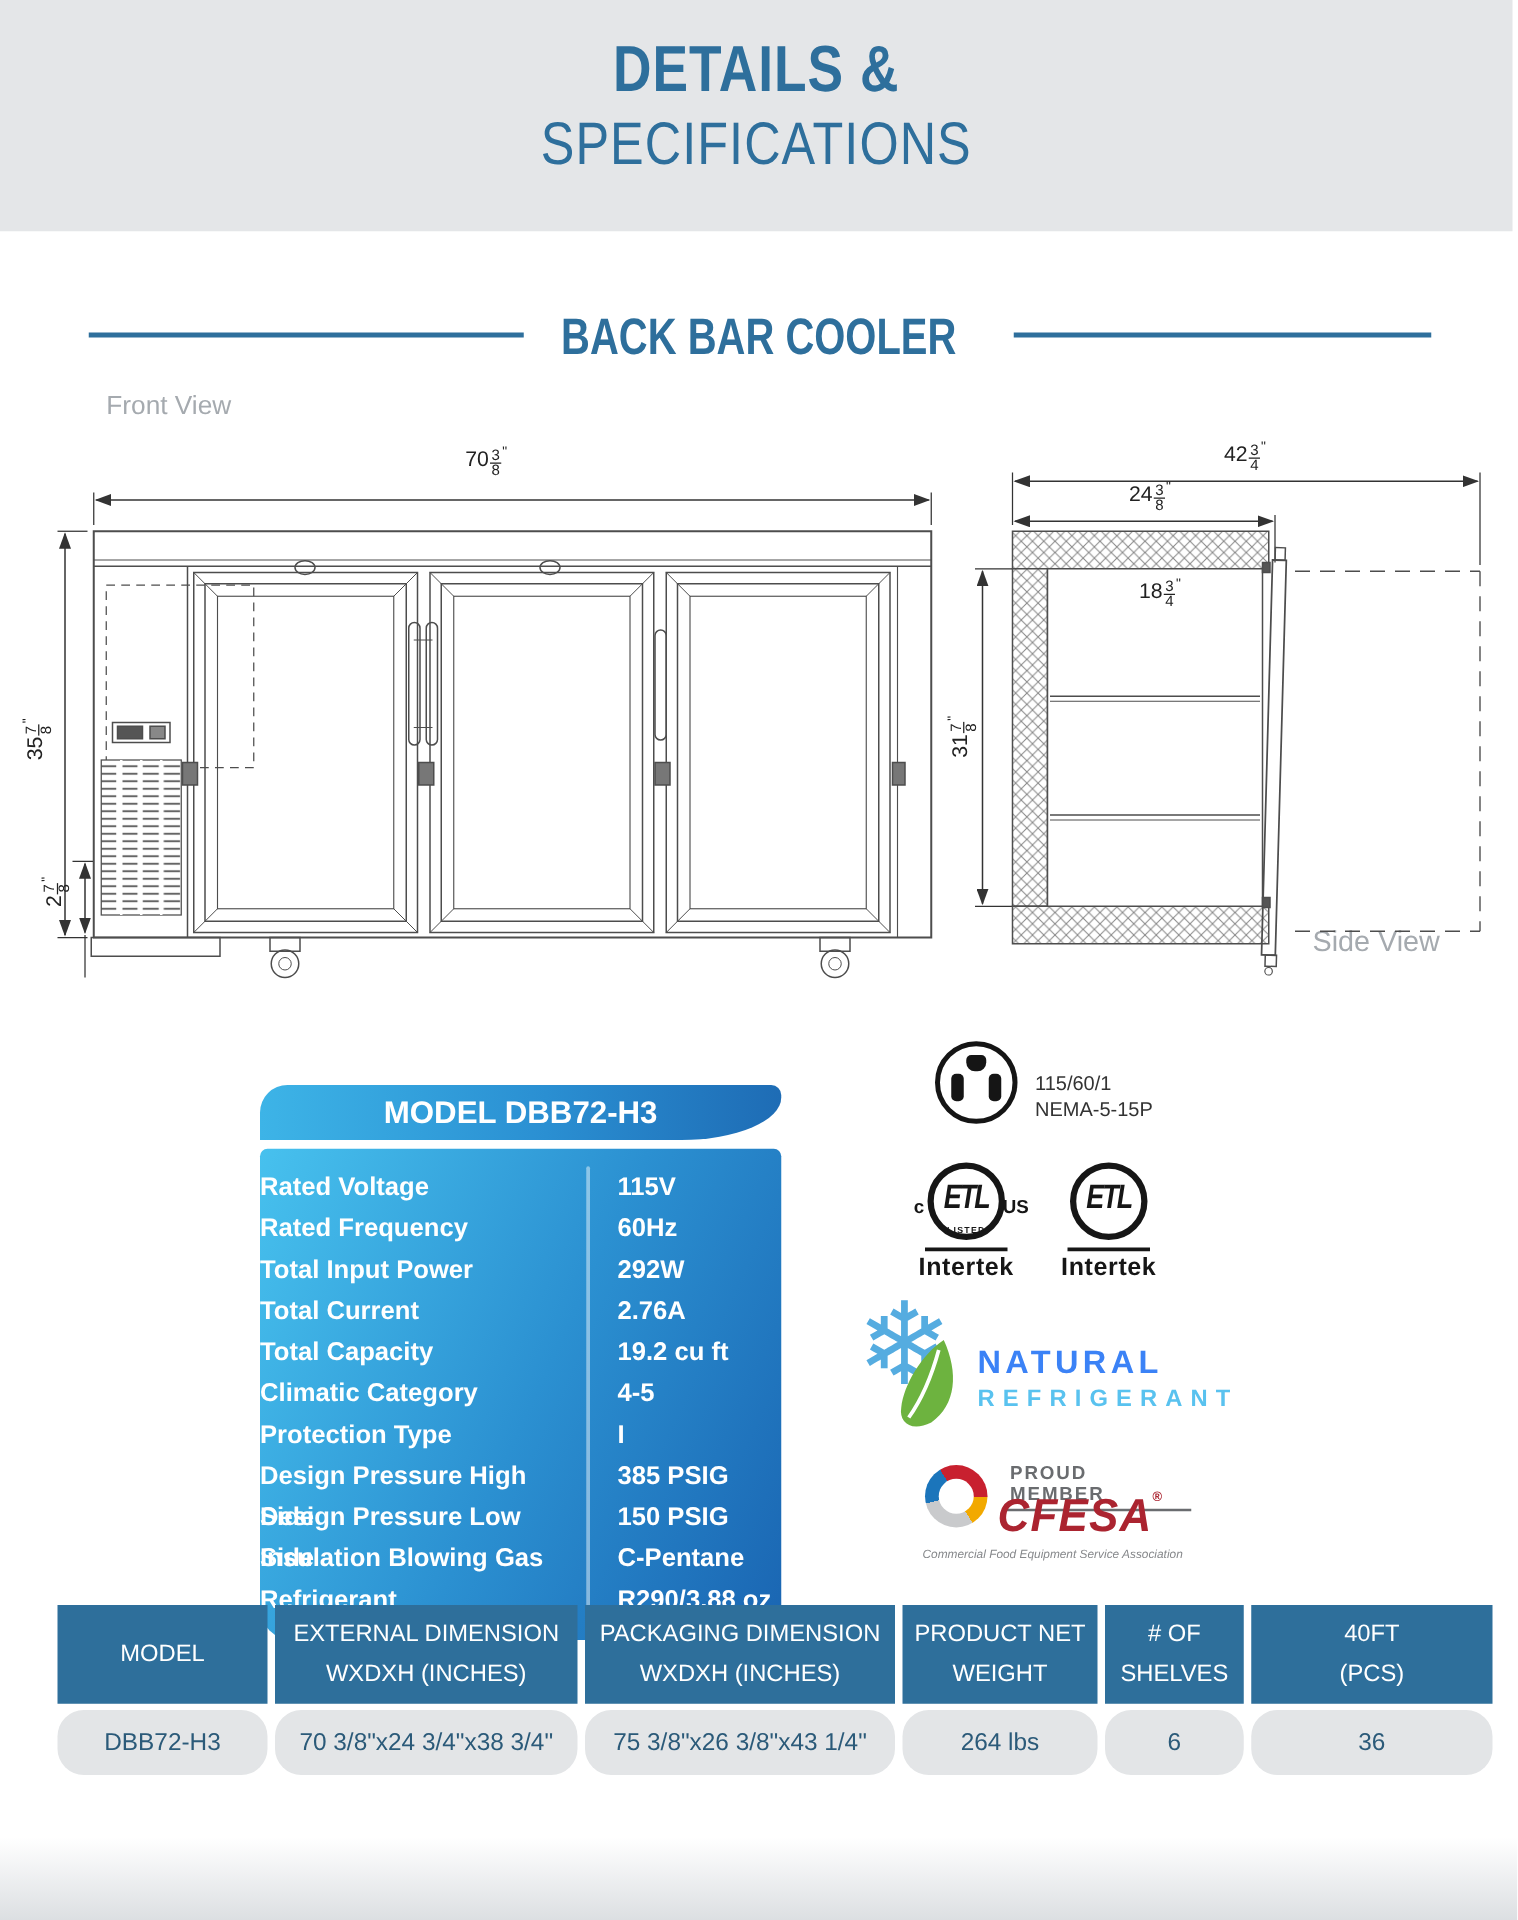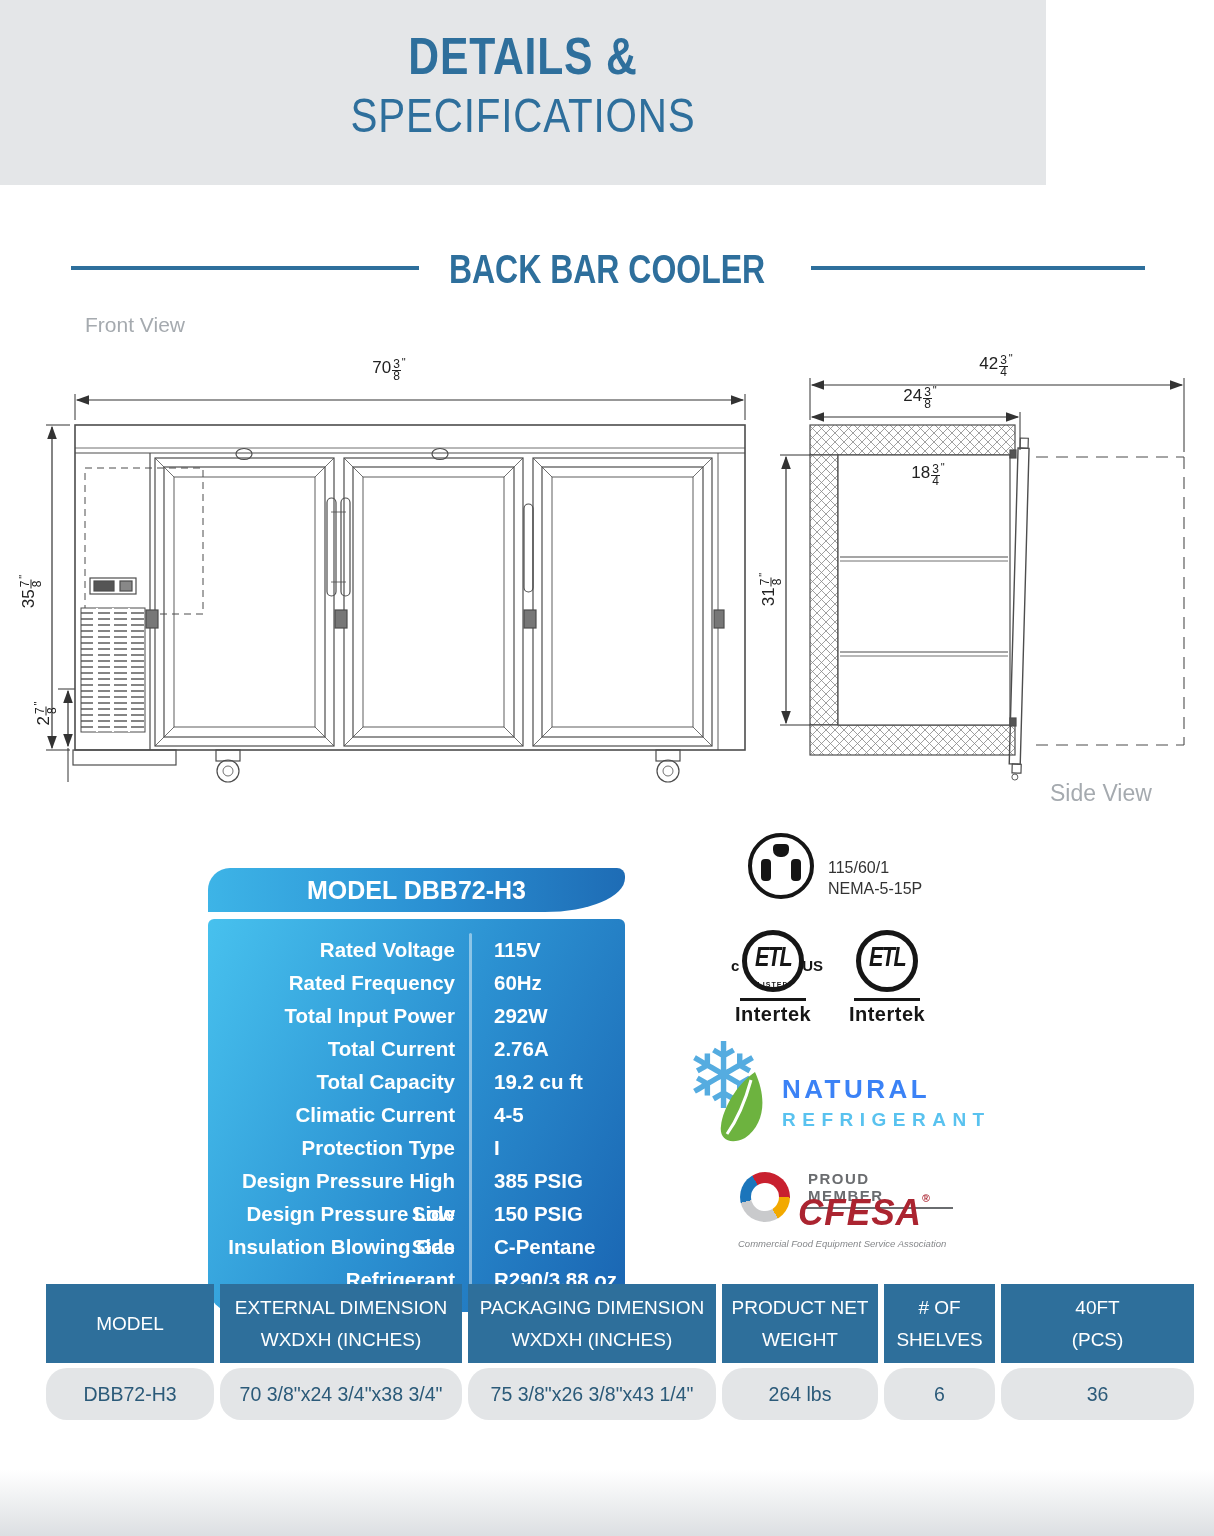--- a/index.html
+++ b/index.html
@@ -1,19 +1,19 @@
 <!DOCTYPE html>
 <html><head>
 <meta charset="utf-8">
 <style>
   html,body{margin:0;padding:0;background:#fff;}
   .canvas{position:relative;width:1214px;height:1536px;background:#fff;overflow:hidden;
           font-family:"Liberation Sans",sans-serif;}
   
-  .top-band{position:absolute;left:0;top:0;width:1046px;height:185px;background:#e4e6e8;text-align:center;}
+  .top-band{position:absolute;left:0;top:0;width:1210px;height:185px;background:#e4e6e8;text-align:center;}
   .title1{margin:26px 0 0 0;font-size:52px;font-weight:700;color:#2e6f9c;letter-spacing:1px;
           transform:scaleX(.82);transform-origin:center;}
   .title2{margin:2px 0 0 0;font-size:48px;font-weight:400;color:#2e6f9c;letter-spacing:1px;
           transform:scaleX(.84);transform-origin:center;}
   
   .sect-line{position:absolute;height:4px;background:#2e6f9c;top:266px;}
   .sect-title{position:absolute;left:0;top:246px;width:1214px;text-align:center;font-size:41px;font-weight:600;
           color:#2e6f9c;transform:scaleX(.78);transform-origin:center;}
   .view-label{position:absolute;color:#a5aaaf;font-size:21px;}
   
@@ -26,21 +26,21 @@
   
   .spec-card{position:absolute;left:208px;top:868px;width:417px;}
   .spec-head{height:44px;line-height:44px;text-align:center;color:#fff;font-size:25px;font-weight:700;
      background:linear-gradient(90deg,#3db4e7 0%,#2a8fd2 55%,#1e6cb5 100%);
      border-radius:22px 8px 0 0;border-bottom-right-radius:80px 34px;}
   .spec-body{margin-top:7px;position:relative;padding:14px 0 16px 0;
      background:linear-gradient(115deg,#47c1ee 0%,#2b90d1 52%,#1a65b2 100%);
      border-radius:6px 6px 26px 26px;}
   .spec-divider{position:absolute;left:261px;top:14px;bottom:16px;width:3px;background:rgba(255,255,255,.45);border-radius:2px;}
   .spec-row{display:flex;height:33px;line-height:33px;color:#fff;font-size:20.5px;font-weight:600;}
-  .spec-label{width:247px;text-align:right;padding-right:35px;}
+  .spec-label{width:247px;text-align:left;padding-right:35px;}
   .spec-value{padding-left:4px;}
   
   .plug-wrap{position:absolute;left:748px;top:833px;display:flex;align-items:flex-end;}
   .plug{position:relative;width:58px;height:58px;border:4.5px solid #151515;border-radius:50%;background:#fff;}
   .plug .slot{position:absolute;width:10px;height:22px;background:#151515;border-radius:4px;top:22px;}
   .plug .slot.l{left:9px;} .plug .slot.r{right:9px;}
   .plug .gnd{position:absolute;left:50%;top:7px;transform:translateX(-50%);width:16px;height:13px;background:#151515;border-radius:4px 4px 7px 7px;}
   .plug-text{margin-left:14px;font-size:16px;color:#333;line-height:21px;}
   
   .etl{position:absolute;width:110px;text-align:center;}
@@ -83,21 +83,21 @@
   <div class="top-band">
     <div class="title1">DETAILS &amp;</div>
     <div class="title2">SPECIFICATIONS</div>
   </div>
 
   <div class="sect-line" style="left:71px;width:348px;"></div>
   <div class="sect-title">BACK BAR COOLER</div>
   <div class="sect-line" style="left:811px;width:334px;"></div>
 
   <div class="view-label" style="left:85px;top:313px;">Front View</div>
-  <div class="view-label" style="left:1050px;top:780px;font-size:23px;">Side View</div>
+  <div class="view-label" style="left:1050px;top:740px;font-size:23px;">Side View</div>
 
   <svg style="left:28px;top:382px;" width="736" height="408" viewBox="0 0 736 408">
     <defs>
       <marker id="fvA" orient="auto-start-reverse" markerWidth="12" markerHeight="8" refX="10" refY="4">
         <path d="M0,0 L11,4 L0,8 z" fill="#333"></path>
       </marker>
       <pattern id="vents" patternUnits="userSpaceOnUse" width="17" height="6">
         <rect width="17" height="6" fill="#fff"></rect>
         <line x1="1" y1="3" x2="14" y2="3" stroke="#666" stroke-width="1.6"></line>
       </pattern>
@@ -308,21 +308,21 @@
         </div>
       <div class="spec-row">
           <div class="spec-label">Total Current</div>
           <div class="spec-value">2.76A</div>
         </div>
       <div class="spec-row">
           <div class="spec-label">Total Capacity</div>
           <div class="spec-value">19.2 cu ft</div>
         </div>
       <div class="spec-row">
-          <div class="spec-label">Climatic Current</div>
+          <div class="spec-label">Climatic Category</div>
           <div class="spec-value">4-5</div>
         </div>
       <div class="spec-row">
           <div class="spec-label">Protection Type</div>
           <div class="spec-value">I</div>
         </div>
       <div class="spec-row">
           <div class="spec-label">Design Pressure High Side</div>
           <div class="spec-value">385 PSIG</div>
         </div>

